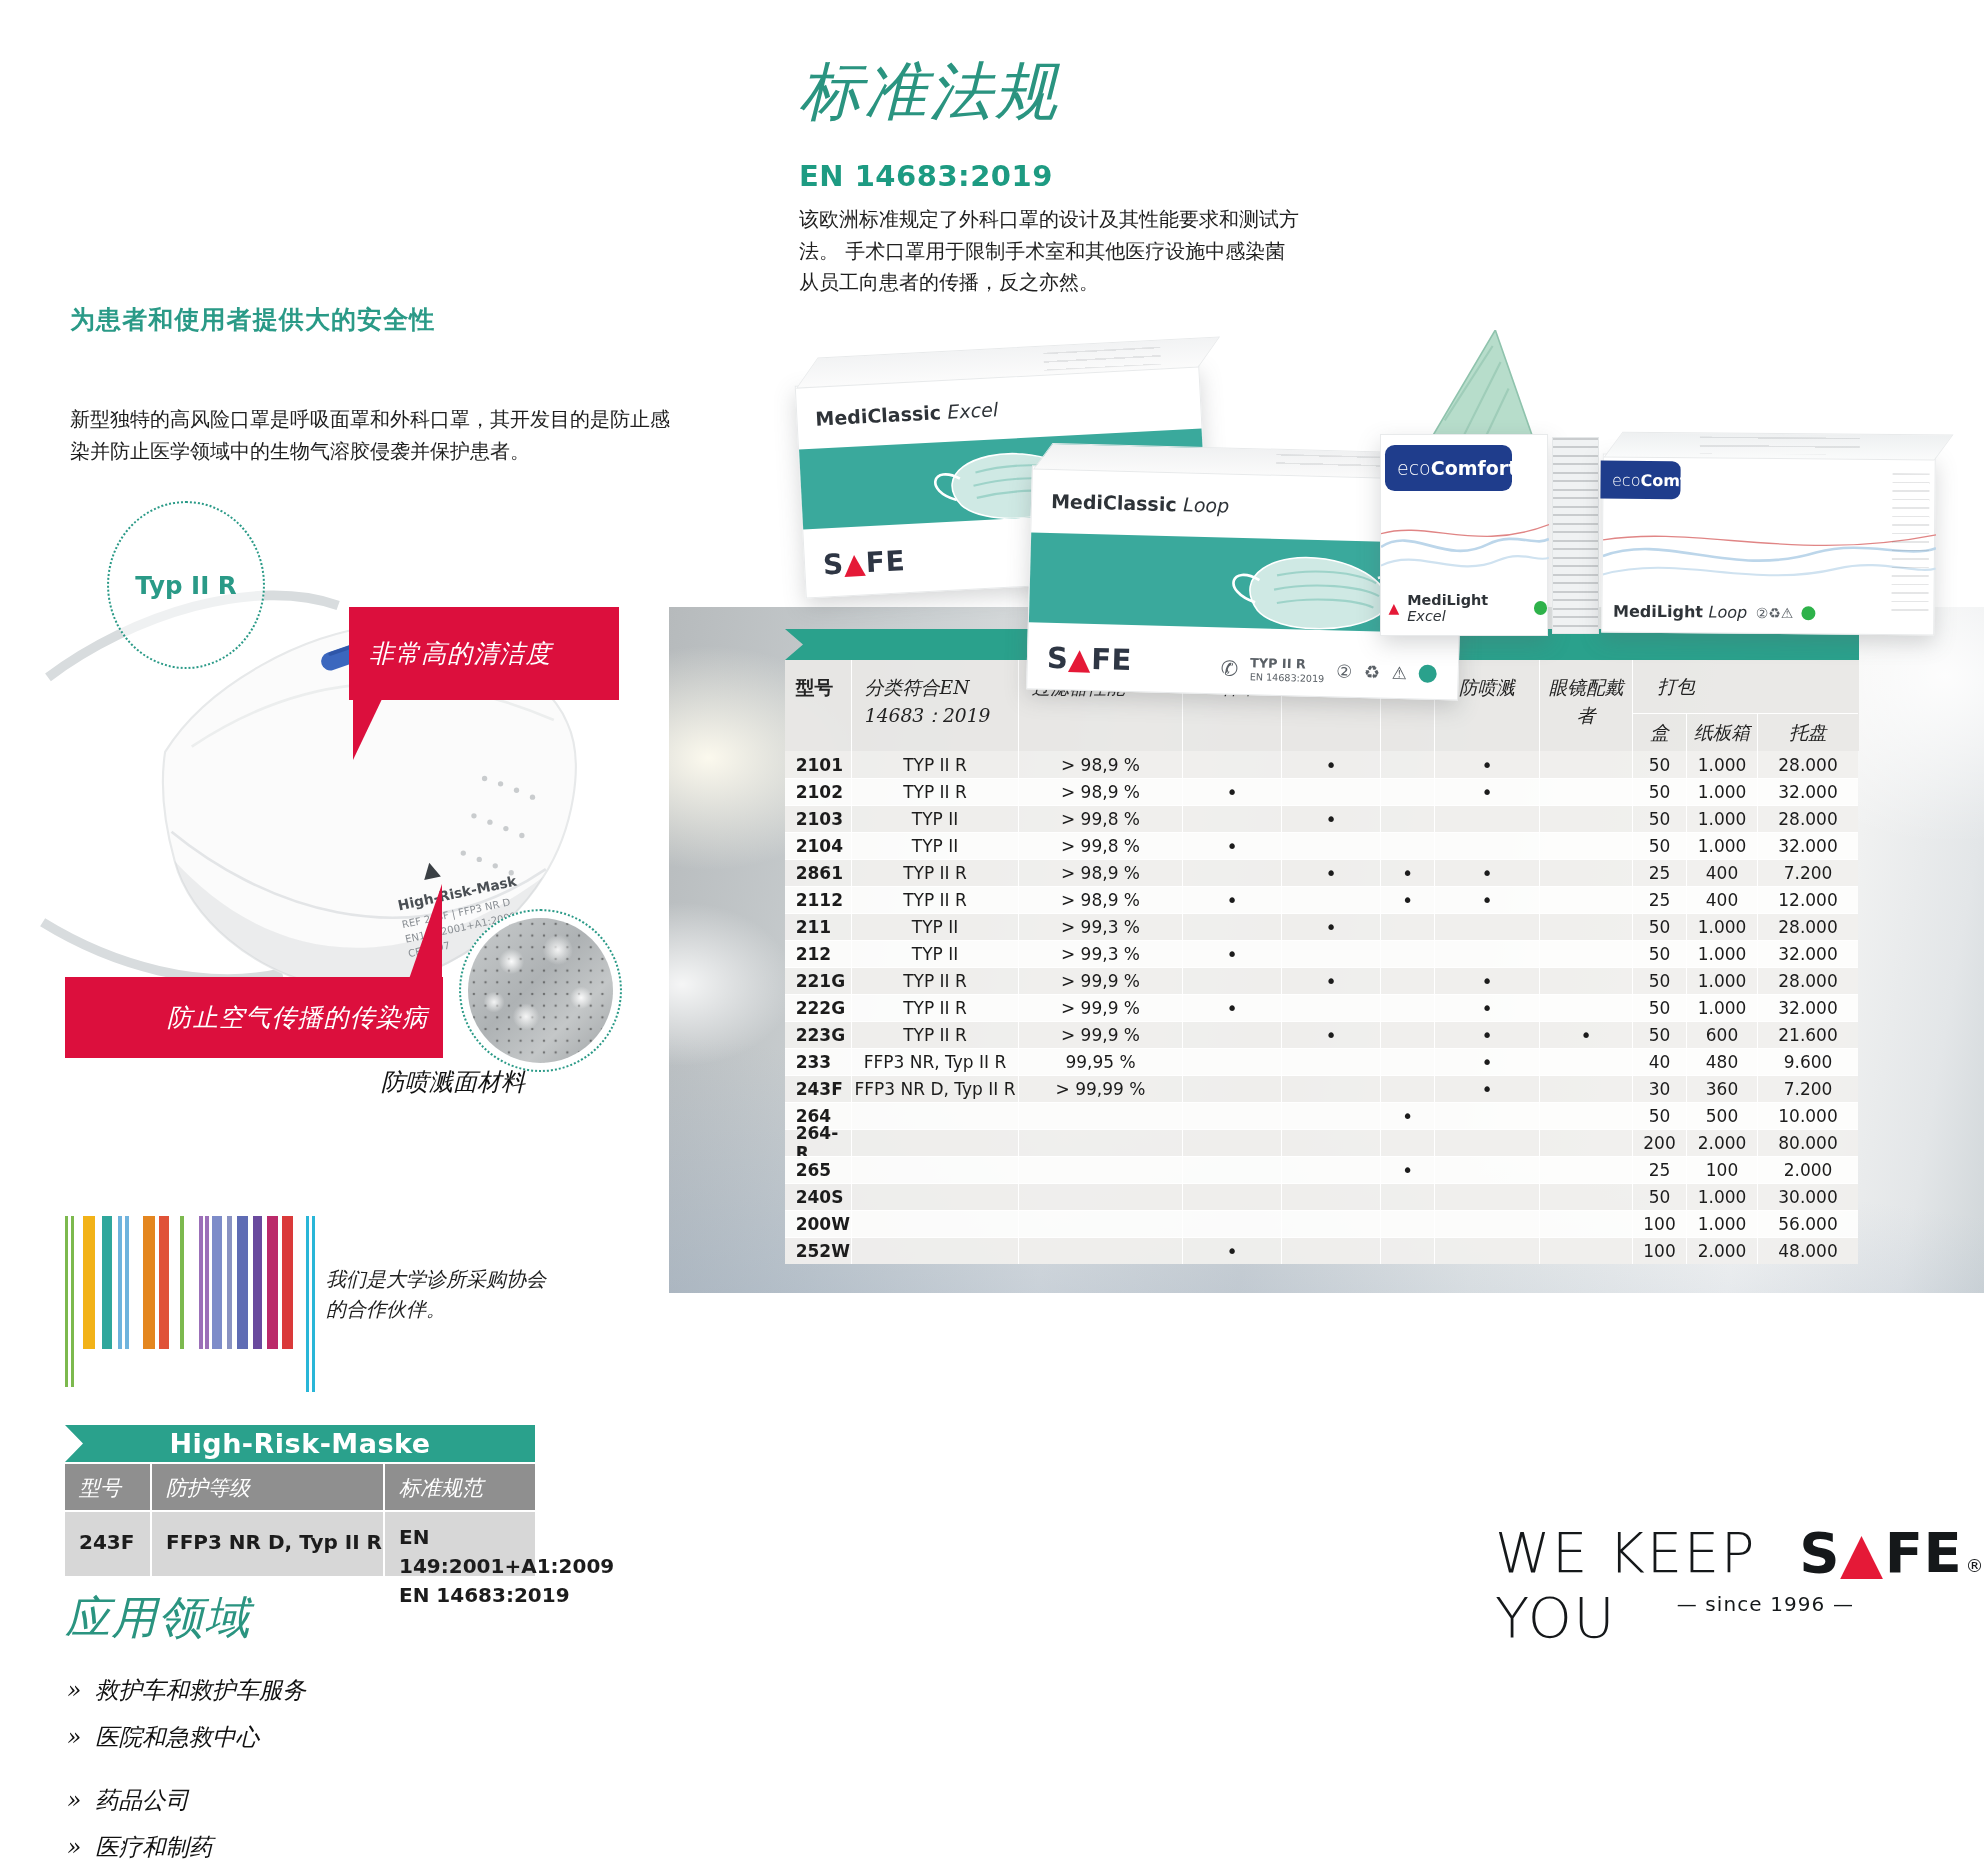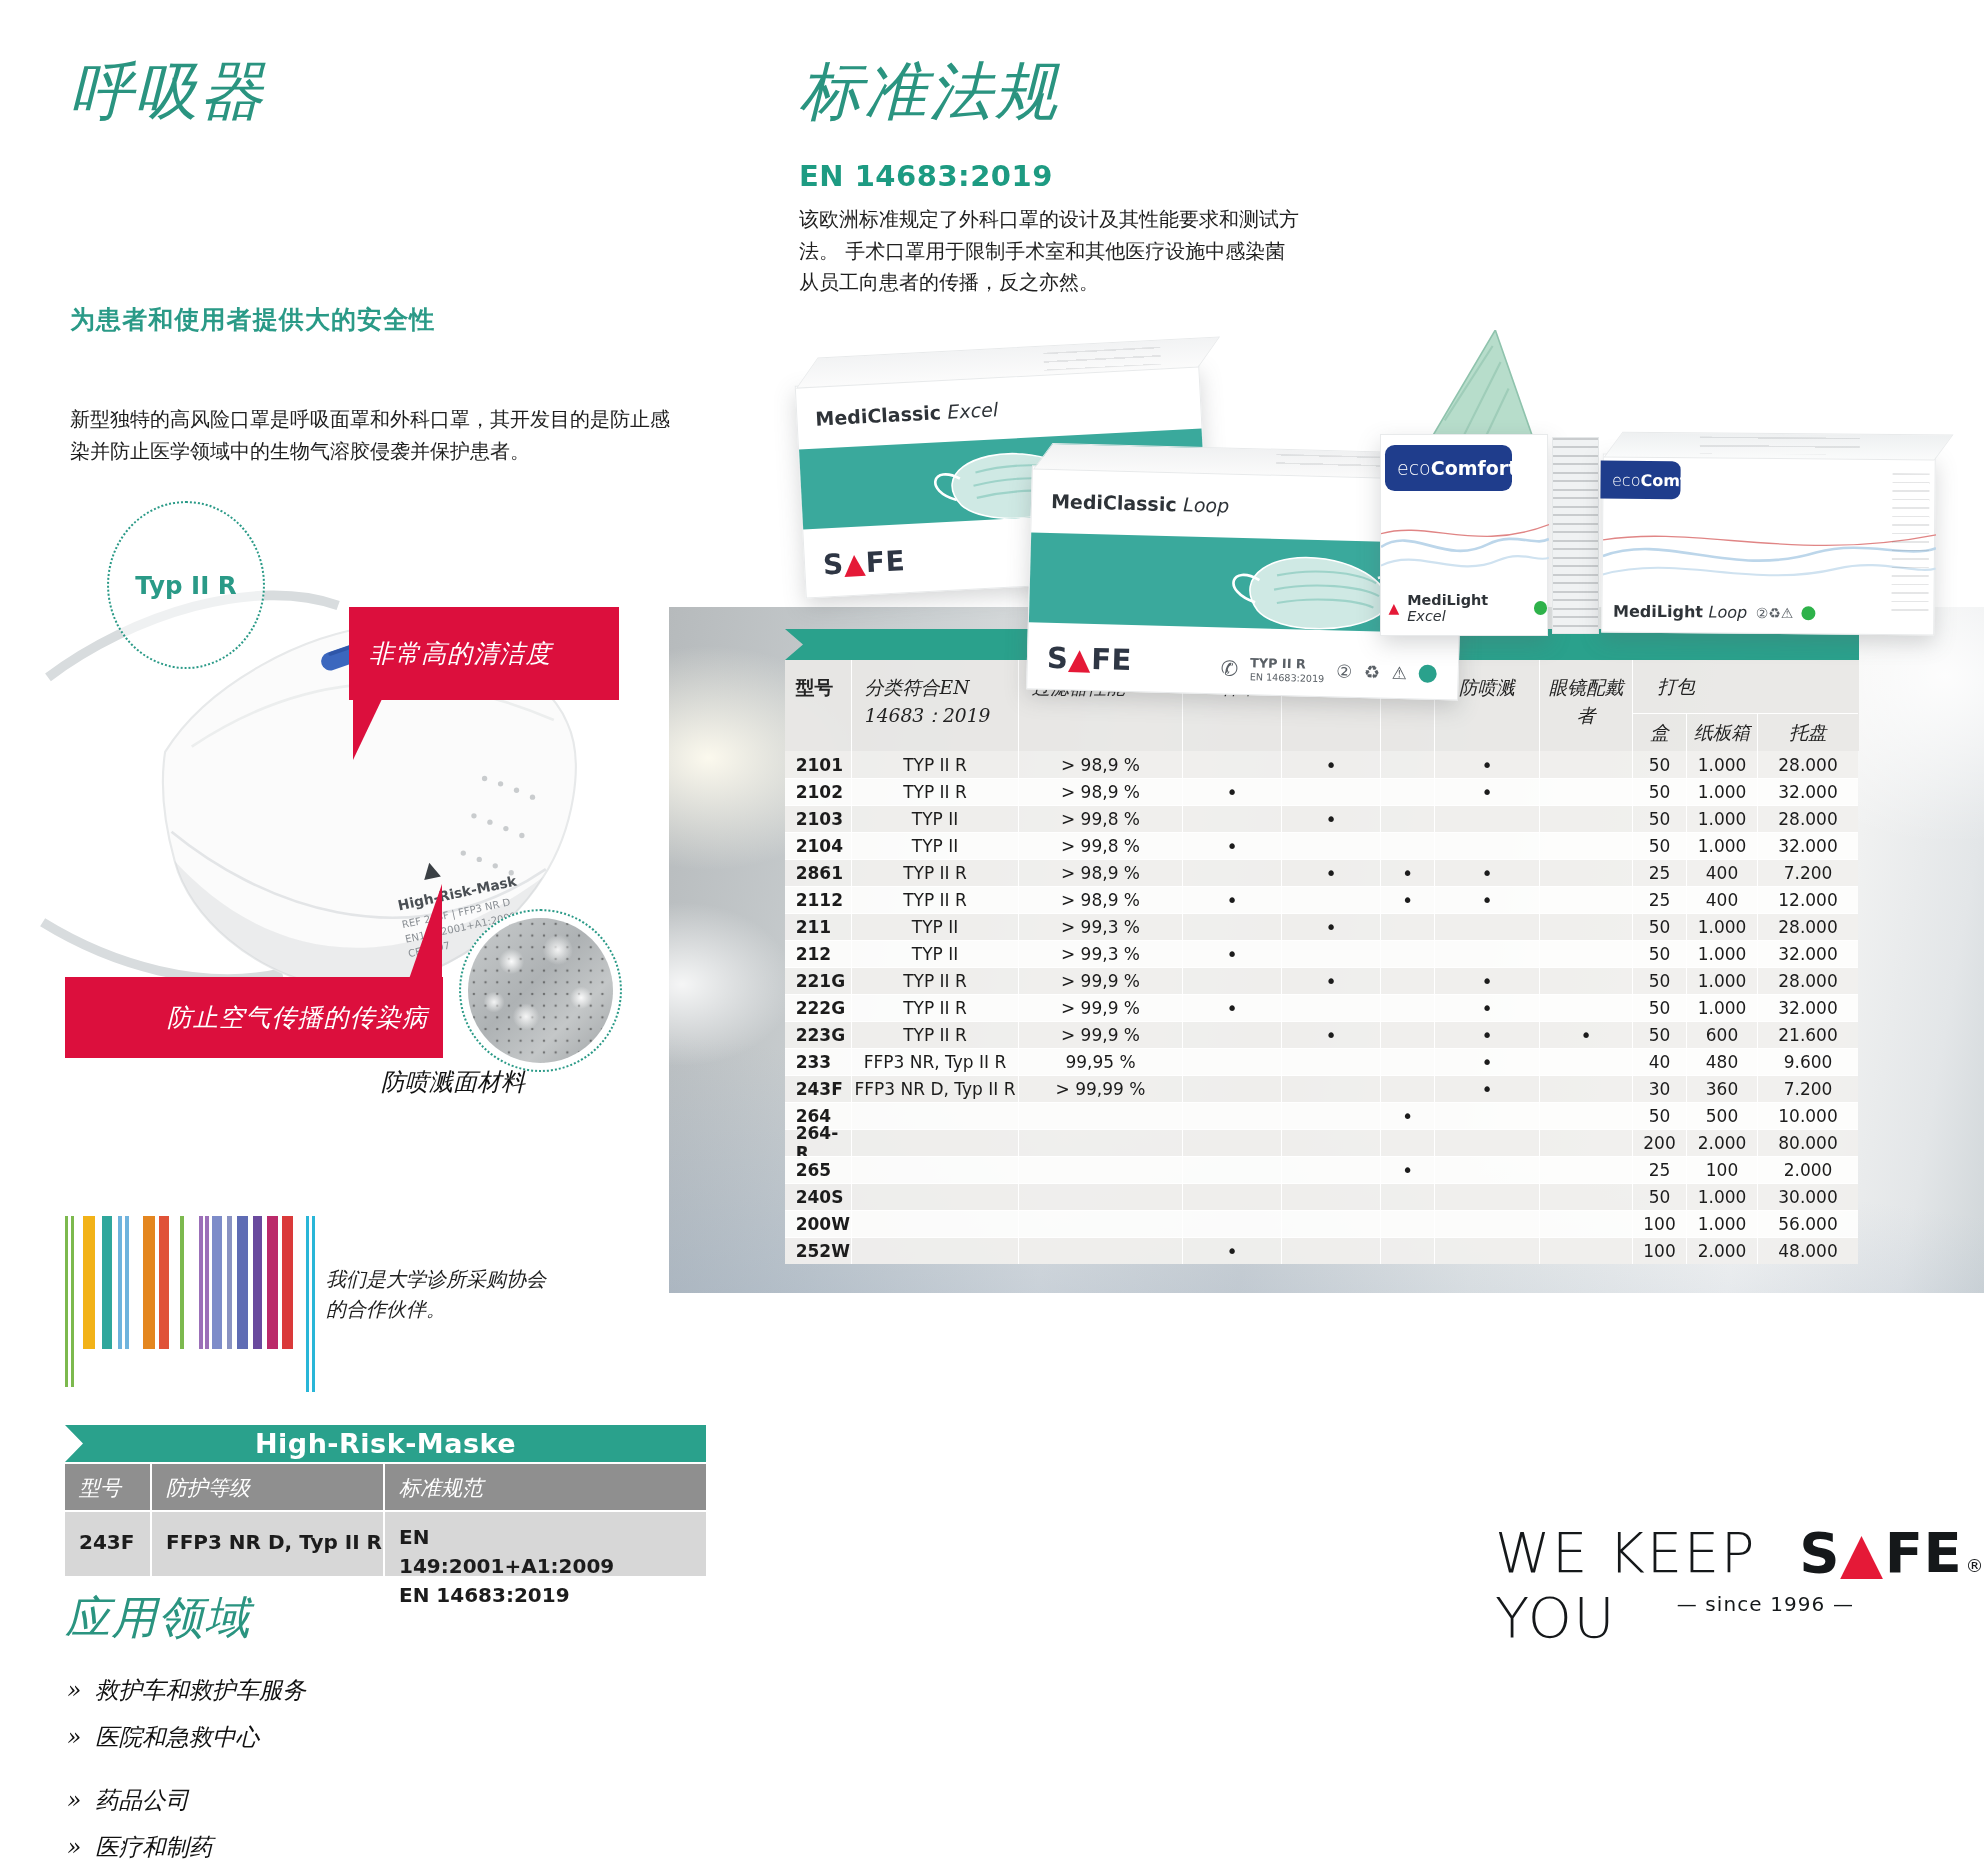--- a/index.html
+++ b/index.html
@@ -127,21 +127,20 @@
   .wkys .strong { font-weight:800; letter-spacing:0.5px; }
   .wkys .tri { color:#e51937; font-weight:800; }
   .wkys sup { font-size:18px; margin-left:3.2px; }
   .since { font-size:20px; color:#15181a; letter-spacing:1.1px; text-align:right; }
 </style>
 </head>
 <body>
 
 <div id="page">
 
-  <div class="abs page-title serifit" style="left:70px; top:49px;">呼吸器</div>
 
   <div class="abs left-subtitle" style="left:70px; top:303px;">为患者和使用者提供大的安全性</div>
 
   <div class="abs intro-par" style="left:70px; top:403px; width:602px;">新型独特的高风险口罩是呼吸面罩和外科口罩，其开发目的是防止感染并防止医学领域中的生物气溶胶侵袭并保护患者。</div>
 
   <div class="abs" style="left:0; top:480px; width:671px; height:666px;">
 
     <svg class="abs" style="left:32px; top:16px;" width="607" height="597" viewBox="0 0 1140 1120">
       <path d="M30,340 C190,220 420,150 575,205" fill="none" stroke="#d8dcde" stroke-width="18"></path>
       <path d="M20,800 C150,880 320,930 470,895" fill="none" stroke="#d8dcde" stroke-width="18"></path>
@@ -215,21 +214,21 @@
         <div style="width: 16px; height: 133px; background: rgb(95, 108, 180); margin-right: 4.8px;"></div>
         <div style="width: 14px; height: 133px; background: rgb(106, 74, 158); margin-right: 4.8px;"></div>
         <div style="width: 16px; height: 133px; background: rgb(187, 42, 106); margin-right: 4.8px;"></div>
         <div style="width: 16px; height: 133px; background: rgb(218, 58, 58); margin-right: 12.8px;"></div>
         <div style="width: 4.8px; height: 176px; background: rgb(41, 182, 216); margin-right: 2.7px;"></div>
         <div style="width: 4.8px; height: 176px; background: rgb(41, 182, 216); margin-right: 0px;"></div>
       </div>
   </div>
   <div class="abs ek-caption serifit" style="left:326px; top:1264px; width:234px;">我们是大学诊所采购协会的合作伙伴。</div>
 
-  <div class="abs" style="left:65px; top:1425px; width:641px;">
+  <div class="abs" style="left:65px; top:1425px; width:470px;">
     <div class="ribbon hr-band" style="height:37px;">
       <span>High-Risk-Maske</span>
     </div>
     <div class="hr-head" id="hrHead" style="height:46px; margin-top:2.1px;">
         <div class="cell">型号</div>
         <div class="cell">防护等级</div>
         <div class="cell">标准规范</div>
       </div>
     <div class="hr-row" style="height:64px; margin-top:2.1px;">
       <div class="cell">243F</div>

